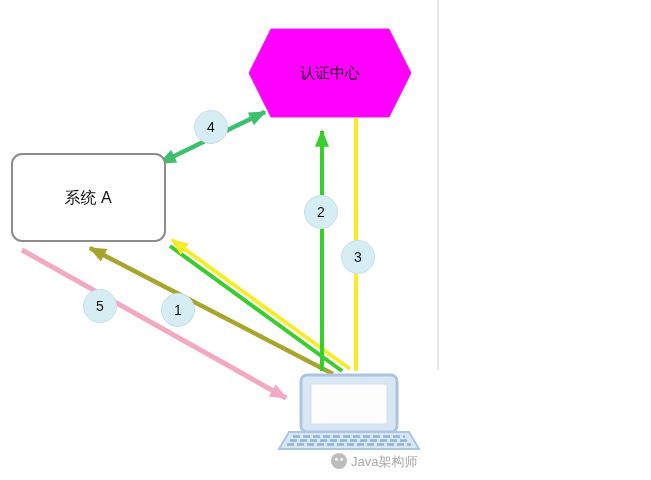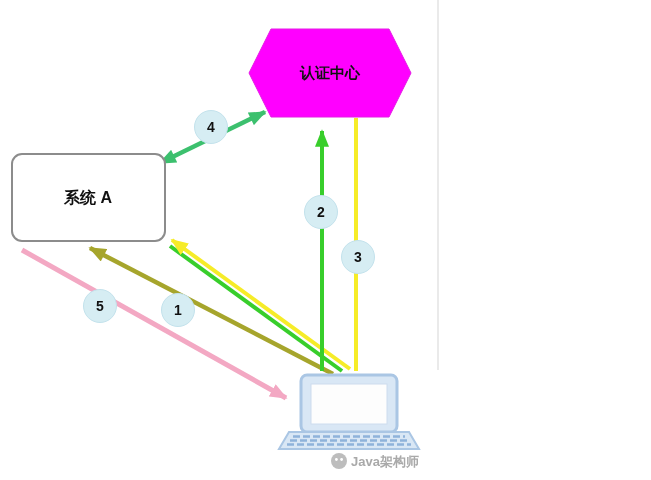--- a/index.html
+++ b/index.html
@@ -3,21 +3,20 @@
 <meta charset="utf-8">
 <style>
   html, body { margin: 0; padding: 0; background: #ffffff; }
   .canvas {
     position: relative;
     width: 651px;
     height: 480px;
     background: #ffffff;
     overflow: hidden;
     font-family: "Liberation Sans", "DejaVu Sans", sans-serif;
-    font-weight: bold;
   }
   svg text {
     font-family: "Liberation Sans", "DejaVu Sans", sans-serif;
     fill: #111111;
   }
   .badge-num { font-size: 14px; }
   .node-label { font-size: 15px; }
   .sysa-label { font-size: 16px; }
   .wm-label { font-size: 13px; fill: #a9a9a9; }
 </style>

